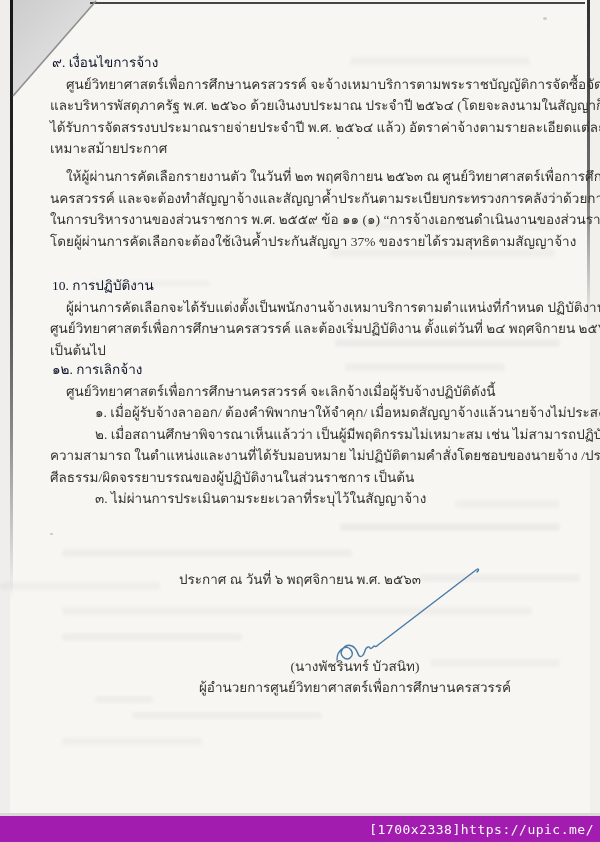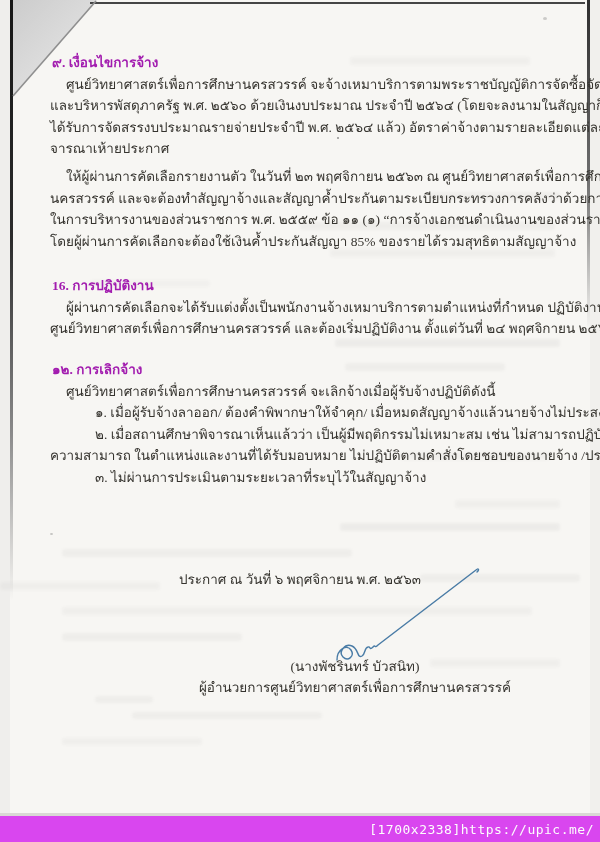--- a/index.html
+++ b/index.html
@@ -18,32 +18,32 @@
     background:linear-gradient(180deg,#2e2e2e 0%,#6f6f6f 55%,rgba(150,150,150,0) 100%);}
   .corner-fold{position:absolute;left:13px;top:0;width:84px;height:96px;
     clip-path:polygon(0 0,100% 0,0 100%);
     background:linear-gradient(135deg,#cccccc 0%,#dadada 45%,#e9e9e9 100%);}
   .paper-bottom-shade{position:absolute;left:0;bottom:26px;width:100%;height:3px;background:#d9d8d4;}
   .speck{position:absolute;background:#666;border-radius:50%;}
   .bleed{position:absolute;background:#6f6f6f;border-radius:3px;filter:blur(1.5px);}
   
   .doc-section{position:absolute;left:0;right:14px;}
   .line{height:21.5px;line-height:21.5px;white-space:nowrap;font-size:13.5px;color:#36342f;}
-  .line.head{padding-left:52px;font-weight:700;color:#a21caf;}
+  .line.head{padding-left:52px;font-weight:400;color:#0f172a;}
   .line.para{padding-left:66px;}
   .line.cont{padding-left:50px;}
   .line.item{padding-left:95px;}
   .footer-line{position:absolute;white-space:nowrap;font-size:13.5px;color:#36342f;}
   #date-line{top:568px;left:0;width:600px;text-align:center;padding-right:2px;}
   #sig-name{top:655px;left:0;width:710px;text-align:center;}
   #sig-title{top:676px;left:0;width:710px;text-align:center;}
   
   #overlay{position:absolute;left:0;top:0;width:600px;height:842px;pointer-events:none;}
   
-  .watermark-bar{position:absolute;left:0;bottom:0;width:100%;height:26px;background:#d946ef;
+  .watermark-bar{position:absolute;left:0;bottom:0;width:100%;height:26px;background:#a21caf;
     line-height:26px;text-align:right;box-sizing:border-box;padding-right:6px;}
   .watermark-text{color:#fdfdfd;font-size:13px;font-family:"DejaVu Sans Mono",monospace;letter-spacing:0.5px;}
 </style>
 </head>
 <body>
 
 <div class="left-white-strip"></div>
 <div class="corner-fold"></div>
 <div class="left-edge-line"></div>
 <div class="top-edge-line"></div>
@@ -75,39 +75,41 @@
     <div class="speck" style="left: 50px; top: 533px; width: 3px; height: 2px; opacity: 0.35;"></div>
     <div class="speck" style="left: 543px; top: 17px; width: 4px; height: 3px; opacity: 0.3;"></div>
   </div>
 
 <div id="doc-body">
     <div class="doc-section" style="top: 52px;">
       <div class="line head">๙. เงื่อนไขการจ้าง</div>
       <div class="line para">ศูนย์วิทยาศาสตร์เพื่อการศึกษานครสวรรค์ จะจ้างเหมาบริการตามพระราชบัญญัติการจัดซื้อจัดจ้าง</div>
       <div class="line cont">และบริหารพัสดุภาครัฐ พ.ศ. ๒๕๖๐ ด้วยเงินงบประมาณ ประจำปี ๒๕๖๔ (โดยจะลงนามในสัญญาก็ต่อเมื่อ</div>
       <div class="line cont">ได้รับการจัดสรรงบประมาณรายจ่ายประจำปี พ.ศ. ๒๕๖๔ แล้ว)  อัตราค่าจ้างตามรายละเอียดแต่ละตำแหน่ง</div>
-      <div class="line cont">จารณาเห้ายประกาศ</div>
+      <div class="line cont">เหมาะสม้ายประกาศ</div>
     </div>
     <div class="doc-section" style="top: 166px;">
       <div class="line para">ให้ผู้ผ่านการคัดเลือกรายงานตัว ในวันที่ ๒๓ พฤศจิกายน ๒๕๖๓ ณ ศูนย์วิทยาศาสตร์เพื่อการศึกษา</div>
       <div class="line cont">นครสวรรค์ และจะต้องทำสัญญาจ้างและสัญญาค้ำประกันตามระเบียบกระทรวงการคลังว่าด้วยการจ่ายเงิน</div>
       <div class="line cont">ในการบริหารงานของส่วนราชการ พ.ศ. ๒๕๕๙ ข้อ ๑๑ (๑) “การจ้างเอกชนดำเนินงานของส่วนราชการ”</div>
-      <div class="line cont">โดยผู้ผ่านการคัดเลือกจะต้องใช้เงินค้ำประกันสัญญา 85% ของรายได้รวมสุทธิตามสัญญาจ้าง</div>
+      <div class="line cont">โดยผู้ผ่านการคัดเลือกจะต้องใช้เงินค้ำประกันสัญญา 37% ของรายได้รวมสุทธิตามสัญญาจ้าง</div>
     </div>
     <div class="doc-section" style="top: 275px;">
-      <div class="line head">16. การปฏิบัติงาน</div>
+      <div class="line head">10. การปฏิบัติงาน</div>
       <div class="line para">ผู้ผ่านการคัดเลือกจะได้รับแต่งตั้งเป็นพนักงานจ้างเหมาบริการตามตำแหน่งที่กำหนด ปฏิบัติงานที่</div>
       <div class="line cont">ศูนย์วิทยาศาสตร์เพื่อการศึกษานครสวรรค์  และต้องเริ่มปฏิบัติงาน ตั้งแต่วันที่ ๒๔ พฤศจิกายน ๒๕๖๓</div>
+      <div class="line cont">เป็นต้นไป</div>
     </div>
     <div class="doc-section" style="top: 359px;">
       <div class="line head">๑๒. การเลิกจ้าง</div>
       <div class="line para">ศูนย์วิทยาศาสตร์เพื่อการศึกษานครสวรรค์  จะเลิกจ้างเมื่อผู้รับจ้างปฏิบัติดังนี้</div>
       <div class="line item">๑. เมื่อผู้รับจ้างลาออก/ ต้องคำพิพากษาให้จำคุก/ เมื่อหมดสัญญาจ้างแล้วนายจ้างไม่ประสงค์</div>
       <div class="line item">๒. เมื่อสถานศึกษาพิจารณาเห็นแล้วว่า เป็นผู้มีพฤติกรรมไม่เหมาะสม เช่น ไม่สามารถปฏิบัติงานได้เต็ม</div>
       <div class="line cont">ความสามารถ ในตำแหน่งและงานที่ได้รับมอบหมาย ไม่ปฏิบัติตามคำสั่งโดยชอบของนายจ้าง /ประพฤติผิด</div>
+      <div class="line cont">ศีลธรรม/ผิดจรรยาบรรณของผู้ปฏิบัติงานในส่วนราชการ เป็นต้น</div>
       <div class="line item">๓. ไม่ผ่านการประเมินตามระยะเวลาที่ระบุไว้ในสัญญาจ้าง</div>
     </div>
   </div>
 
 <div id="date-line" class="footer-line">ประกาศ ณ วันที่  ๖  พฤศจิกายน  พ.ศ. ๒๕๖๓</div>
 <div id="sig-name" class="footer-line">(นางพัชรินทร์  บัวสนิท)</div>
 <div id="sig-title" class="footer-line">ผู้อำนวยการศูนย์วิทยาศาสตร์เพื่อการศึกษานครสวรรค์</div>
 
 <svg id="overlay" viewBox="0 0 600 842">
   <line x1="96" y1="1" x2="13" y2="96" stroke="#8f8f8f" stroke-width="1.6"></line>

